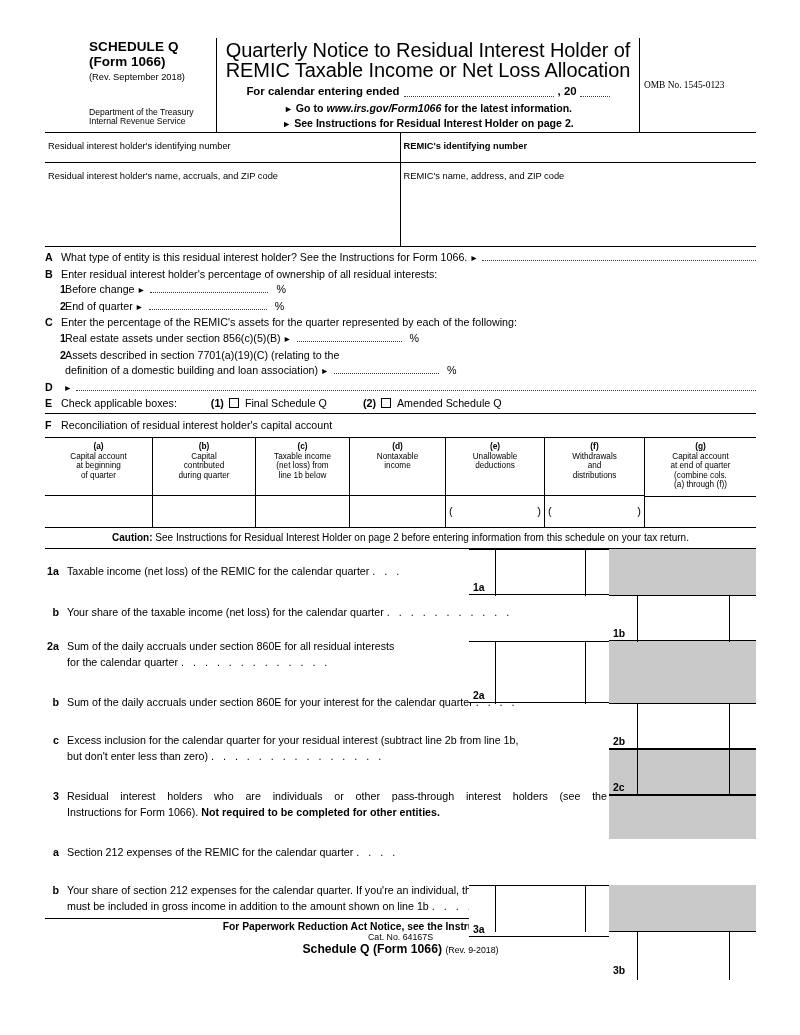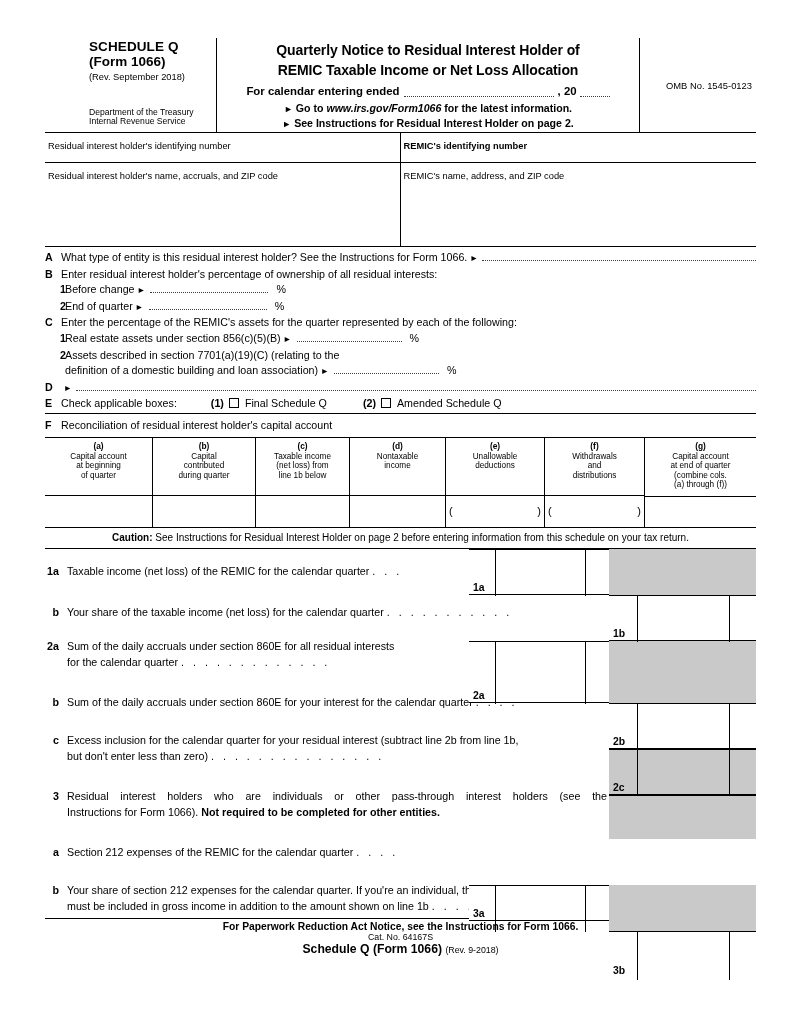--- a/index.html
+++ b/index.html
@@ -23,30 +23,30 @@
     border-right: 1.3px solid #000;
     position: relative;
     margin-left: 44px;
   }
   .sched-q { font-size: 13.5px; font-weight: bold; line-height: 14px; letter-spacing: .1px;}
   .form-no { font-size: 13.5px; font-weight: bold; line-height: 15px; }
   .rev { font-size: 9.3px; margin-top: 3px; line-height: 11px; }
   .dept { font-size: 8.6px; line-height: 9.6px; position:absolute; bottom: 5px; left:0; }
 
   .hdr-mid { flex: 1; padding: 2px 4px 3px 4px; text-align: center; border-right: 1.3px solid #000;}
-  .title1 { font-size: 14px; font-weight: bold; line-height: 20px; letter-spacing: -.1px;}
+  .title1 { font-size: 20px; font-weight: normal; line-height: 20px; letter-spacing: -.1px;}
   .qtr-row { margin-top: 5px; font-size: 11.4px; font-weight: bold; display:flex; justify-content:center; align-items:flex-end; }
   .qtr-lbl { white-space: nowrap; }
   .dotfill { border-bottom: 1.4px dotted #3a3a3a; display:inline-block; height:11px; }
   .goto { font-size: 10.6px; font-weight: bold; margin-top: 5px; }
   .goto .ital { font-style: italic; }
   .arrow { font-size: 9px; }
   .goto2 { font-size: 10.6px; font-weight: bold; margin-top: 3px; }
 
-  .hdr-right { width: 116px; padding: 0 4px; display:flex; align-items:center; justify-content:flex-end;}
+  .hdr-right { width: 116px; padding: 0 4px; display:flex; align-items:center; justify-content:flex-start;font-family:Liberation Serif, serif;}
   .omb { font-size: 9.4px; text-align: center; }
 
   
   .idgrid { display: flex; border-bottom: 1.6px solid #000; }
   .idcol { width: 50%; }
   .idcol.left { border-right: 1.3px solid #000; }
   .idbox1 { height: 30px; padding: 2px 0 0 3px; border-bottom: .9px solid #000; }
   .idbox2 { height: 83px; padding: 2px 0 0 3px; }
   .idlbl { font-size: 9.3px; line-height: 11px; }
   .idlbl.b { font-weight: bold; }
@@ -435,21 +435,21 @@
       </div>
 
       <div class="cellbox" style="left:564px;top:200px;width:147px;height:0px;border-bottom:none;"></div>
       <div class="cellbox" style="left:564px;top:154px;width:147px;height:92px;background:transparent;">
         <span class="tag">2c</span>
         <div class="vline" style="left:28px;top:46px;height:46px;"></div>
         <div class="vline" style="left:120px;top:46px;height:46px;"></div>
       </div>
       <div class="cellbox" style="left:564px;top:246px;width:147px;height:0;border-bottom:none;"></div>
 
-      <div class="cellbox" style="left:424px;top:336px;width:140px;height:36px;">
+      <div class="cellbox" style="left:424px;top:336px;width:140px;height:52px;">
         <span class="tag">3a</span>
         <div class="vline" style="left:26px;top:0;height:46px;"></div>
         <div class="vline" style="left:116px;top:0;height:46px;"></div>
       </div>
 
       <div class="cellbox" style="left:564px;top:382px;width:147px;height:48px;border-bottom:none;">
         <span class="tag" style="bottom:3px;">3b</span>
         <div class="vline" style="left:28px;top:0;height:48px;"></div>
         <div class="vline" style="left:120px;top:0;height:48px;"></div>
       </div>

